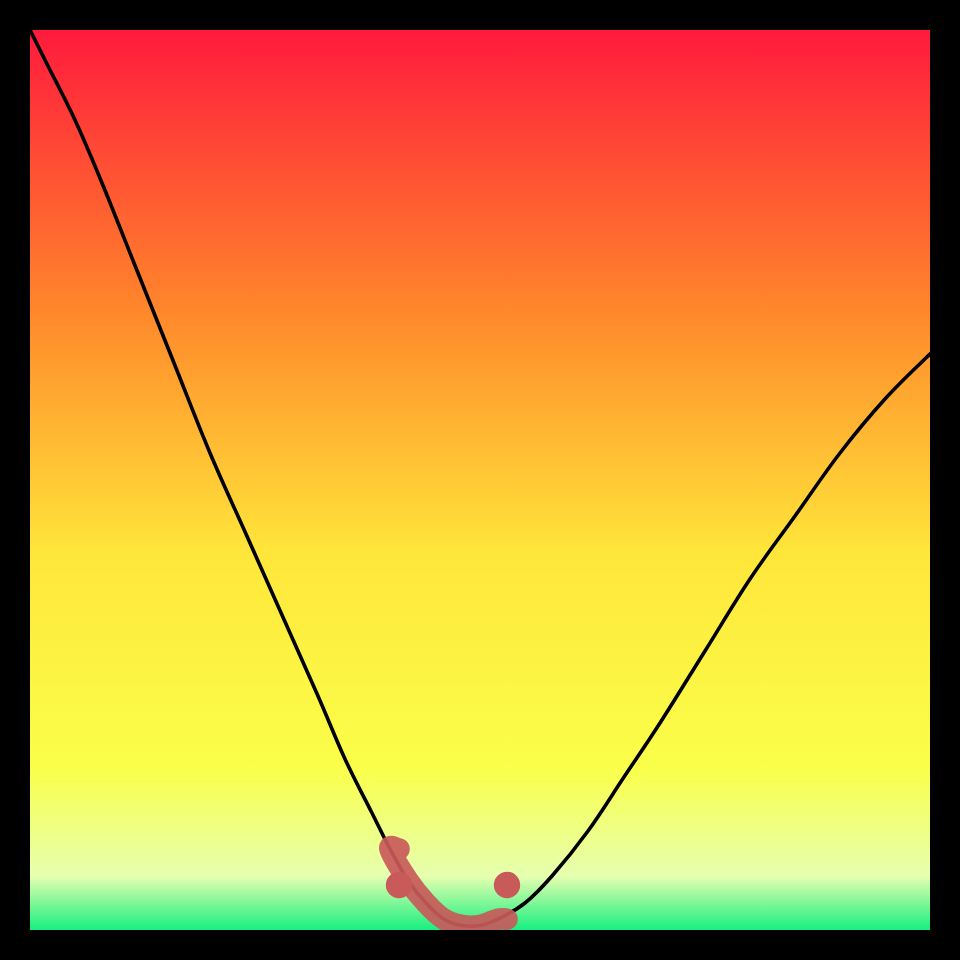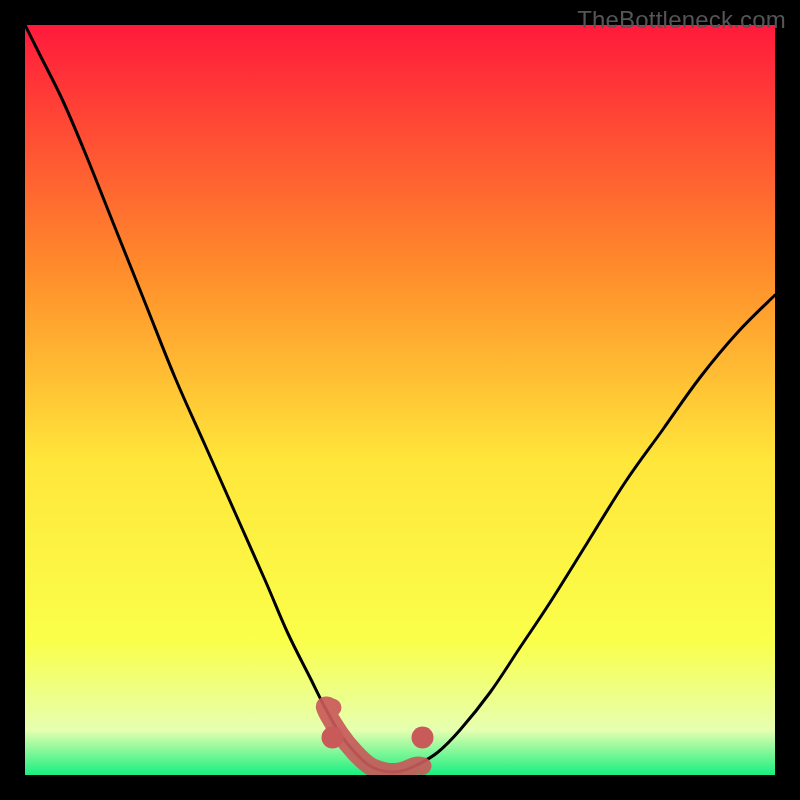--- a/index.html
+++ b/index.html
@@ -63,14 +63,13 @@
 
       <path id="band-path" fill="none" stroke-width="18" stroke-linecap="round" stroke-linejoin="round" opacity="0.92" stroke="#c85a5a" d="M 307.5,682.5 C 306.15,682.5 298.65,677.775 300,682.5 C 301.35,687.225 309.6,700.65 315,708.75 C 320.4,716.85 324.6,721.695 330,727.5 C 335.4,733.305 339.6,737.625 345,741 C 350.4,744.375 354.6,745.305 360,746.25 C 365.4,747.195 369.6,747.195 375,746.25 C 380.4,745.305 385.95,741.945 390,741 C 394.05,740.055 396.15,741 397.5,741"></path>
 
       <g id="markers">
           <circle cx="307.5" cy="712.5" r="11" fill="#c85a5a"></circle>
           <circle cx="397.5" cy="712.5" r="11" fill="#c85a5a"></circle>
         </g>
     </svg>
   </div>
 
-  <div class="watermark">TheBottleneck.com</div>
 </div>
 
 </body></html>

